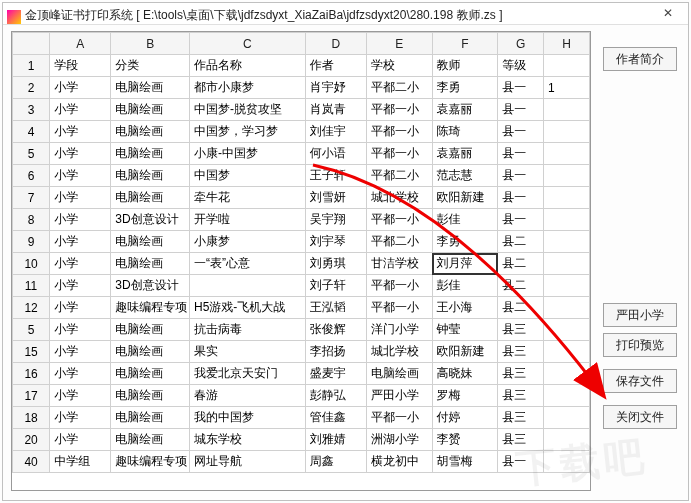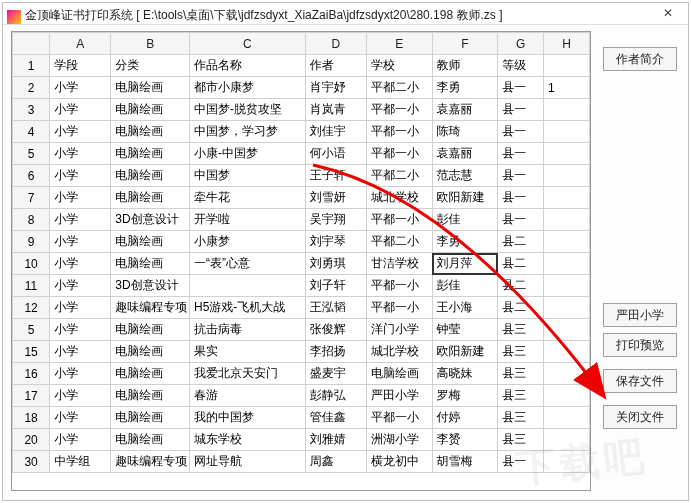--- a/index.html
+++ b/index.html
@@ -261,21 +261,21 @@
               <td>小学</td>
               <td>电脑绘画</td>
               <td>城东学校</td>
               <td>刘雅婧</td>
               <td>洲湖小学</td>
               <td>李赟</td>
               <td>县三</td>
               <td></td>
             </tr>
             <tr>
-              <td class="rowhdr">30</td>
+              <td class="rowhdr">40</td>
               <td>中学组</td>
               <td>趣味编程专项</td>
               <td>网址导航</td>
               <td>周鑫</td>
               <td>横龙初中</td>
               <td>胡雪梅</td>
               <td>县一</td>
               <td></td>
             </tr>
           </tbody>

